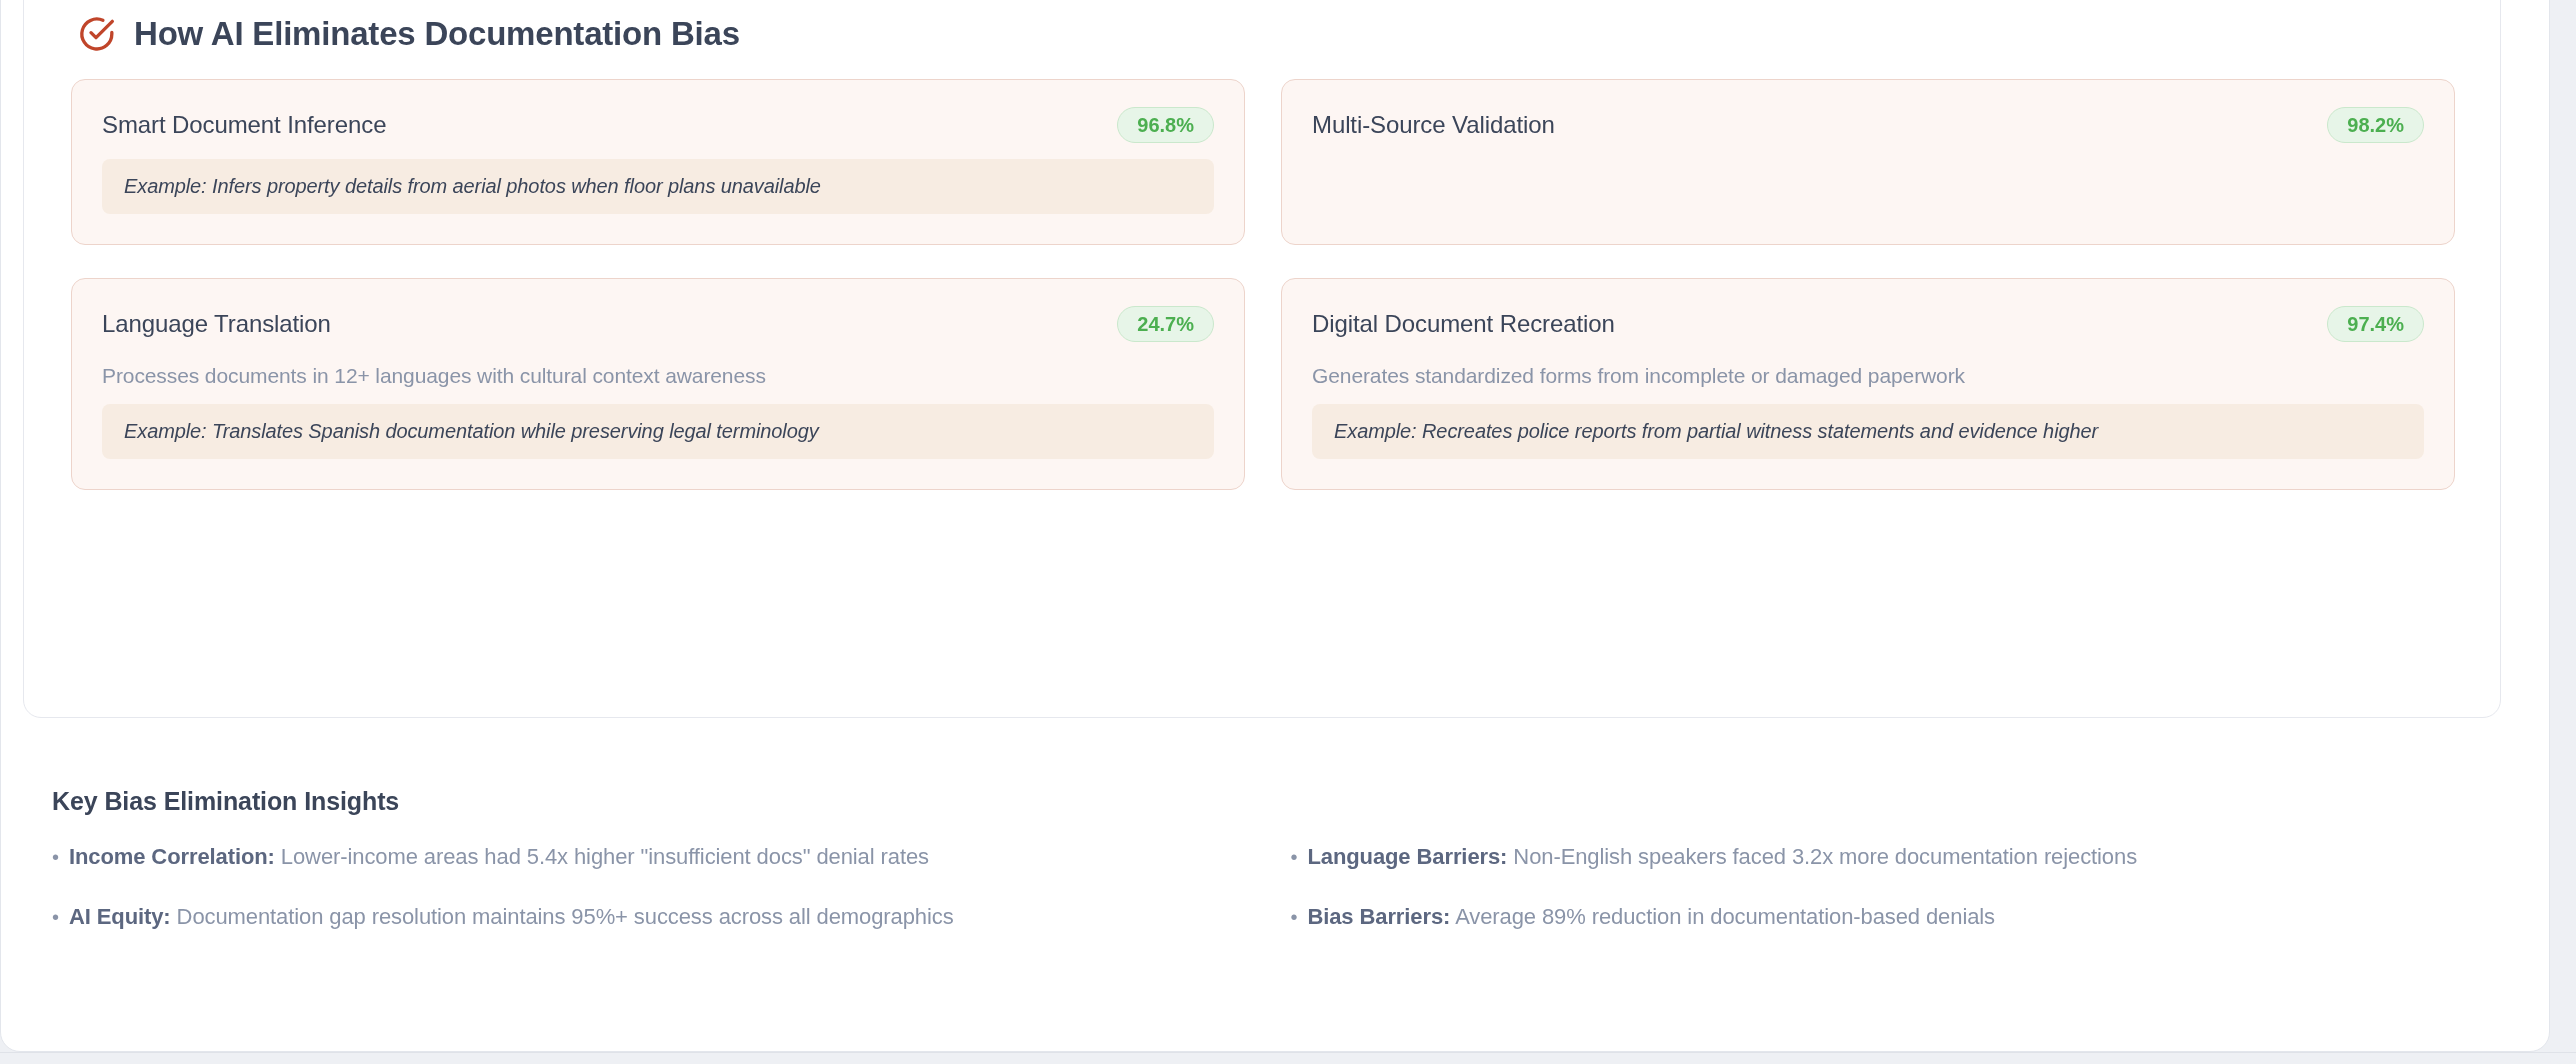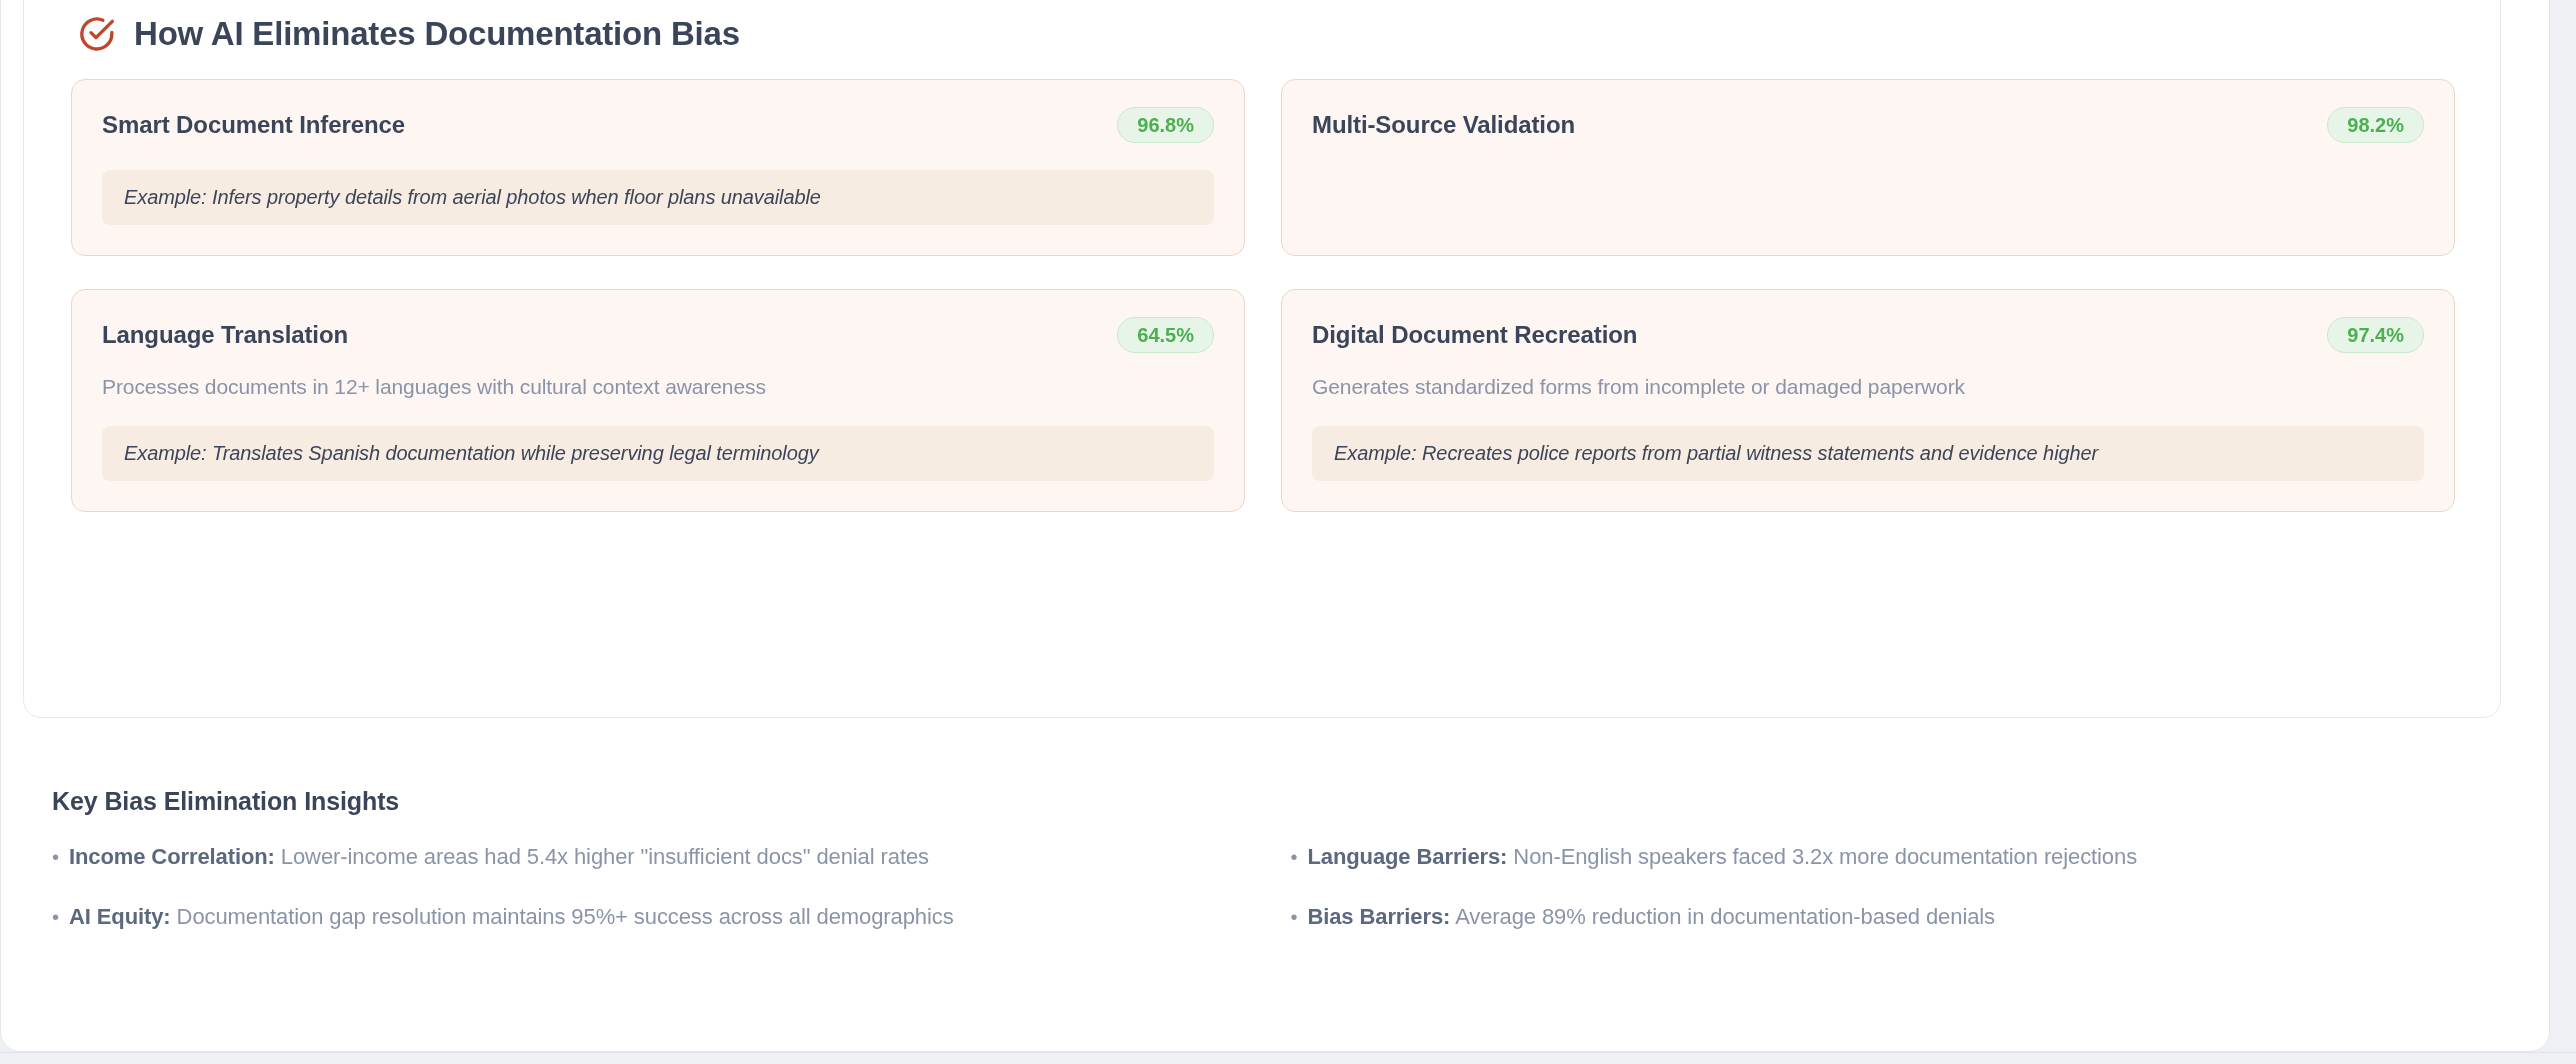--- a/index.html
+++ b/index.html
@@ -84,21 +84,21 @@
 
   .card-top {
     display: flex;
     align-items: center;
     justify-content: space-between;
     gap: 20px;
   }
 
   .card-title {
     font-size: 24px;
-    font-weight: bold;
+    font-weight: normal;
     color: #3b4559;
     letter-spacing: -0.1px;
   }
 
   .accuracy-badge {
     flex: 0 0 auto;
     background: #e7f5e8;
     border: 1px solid #cae8cc;
     border-radius: 988px;
     padding: 7px 19px;
@@ -109,21 +109,21 @@
   }
 
   .card-desc {
     margin-top: 22px;
     font-size: 21px;
     color: #8a94a8;
     letter-spacing: -0.1px;
   }
 
   .card-example {
-    margin-top: 27px;
+    margin-top: 16px;
     background: #f7ece2;
     border-radius: 8px;
     padding: 16px 22px;
     font-size: 20px;
     font-style: italic;
     color: #3b4559;
     letter-spacing: -0.1px;
   }
 
   
@@ -211,21 +211,21 @@
         <article class="feature-card">
           <div class="card-top">
             <h2 class="card-title">Multi-Source Validation</h2>
             <span class="accuracy-badge">98.2%</span>
           </div>
         </article>
 
         <article class="feature-card">
           <div class="card-top">
             <h2 class="card-title">Language Translation</h2>
-            <span class="accuracy-badge">64.5%</span>
+            <span class="accuracy-badge">24.7%</span>
           </div>
           <p class="card-desc">Processes documents in 12+ languages with cultural context awareness</p>
           <div class="card-example">Example: Translates Spanish documentation while preserving legal terminology</div>
         </article>
 
         <article class="feature-card">
           <div class="card-top">
             <h2 class="card-title">Digital Document Recreation</h2>
             <span class="accuracy-badge">97.4%</span>
           </div>

